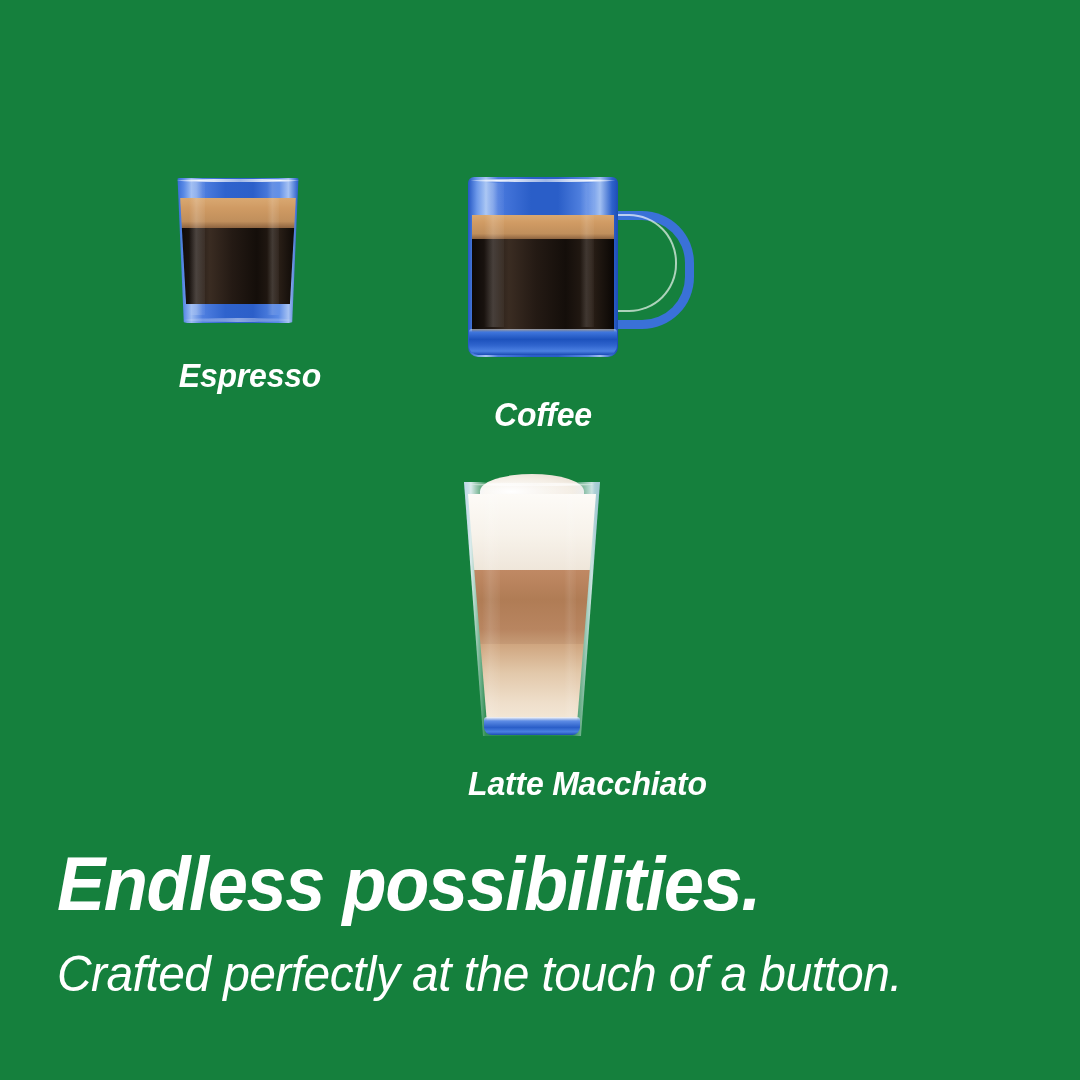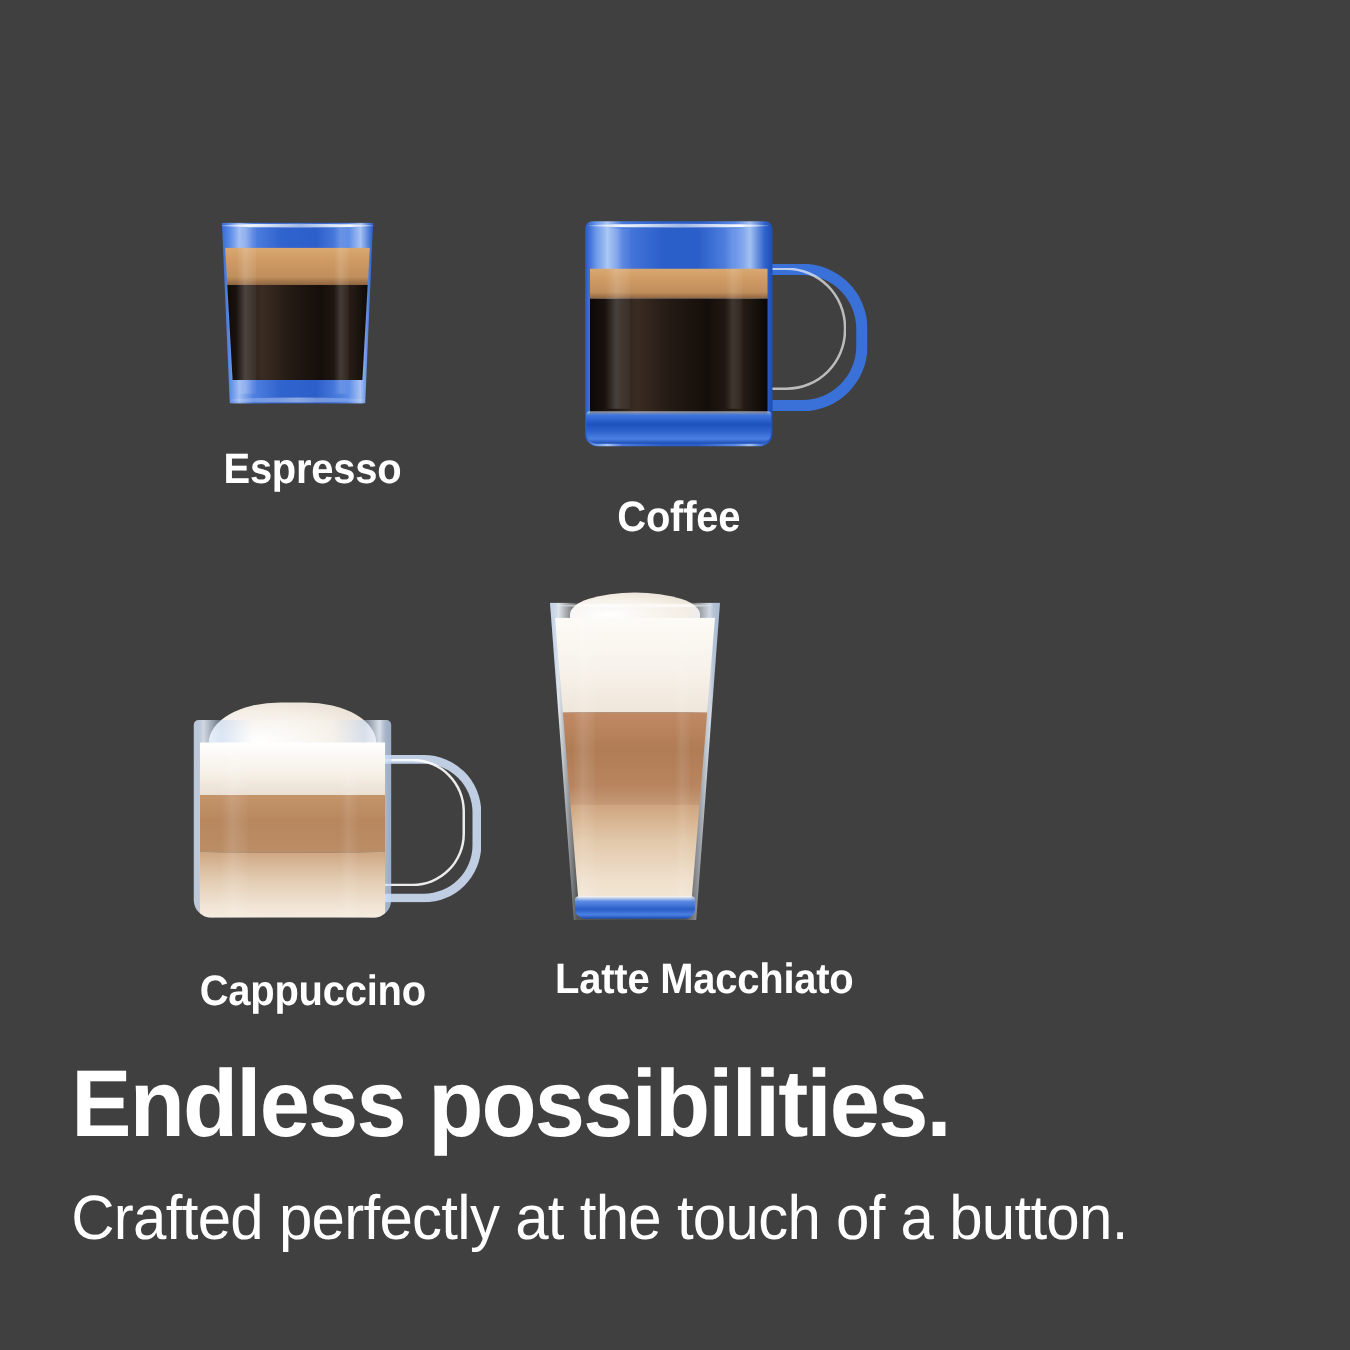--- a/index.html
+++ b/index.html
@@ -226,21 +226,21 @@
     font-weight: normal;
     letter-spacing: -0.6px;
     transform: scaleX(0.96);
     transform-origin: left center;
     white-space: nowrap;
   }
 </style>
 </head>
 <body>
 
-<div id="stage" style="background: #404040;">
+<div id="stage" style="background: #15803d; font-style: italic;">
 
   <div class="drink" style="left:175px; top:178px; width:126px; height:230px;">
     <div id="espresso-vessel" class="vessel">
       <div id="espresso-glass" class="glassbody">
         <div id="espresso-liquid">
           <div class="crema" style="top:0; height:30px;"></div>
           <div class="brew" style="top:30px; bottom:0;"></div>
         </div>
         <div class="sheen" style="left:14px; top:4px; width:16px; bottom:8px; opacity:.45;"></div>
         <div class="sheen" style="left:92px; top:4px; width:12px; bottom:8px; opacity:.35;"></div>
@@ -271,55 +271,22 @@
         <div class="sheen" style="left:16px; top:6px; width:20px; bottom:30px; opacity:.40;"></div>
         <div class="sheen" style="left:112px; top:6px; width:14px; bottom:30px; opacity:.30;"></div>
       </div>
       <div id="coffee-base"></div>
       <div class="rimline" style="left:3px; width:144px; top:2px;"></div>
     </div>
     <div class="label" style="top:218px; width:150px;">Coffee</div>
   </div>
 
 
-  <div class="drink" style="left:155px; top:562px; width:222px; height:260px;">
-    <div id="cappuccino-vessel" class="vessel">
-      <div class="handle" style="left:142px; top:42px; width:74px; height:104px;
-                  border-width:7px; border-color:rgba(214,232,255,.85); border-left-color:transparent;
-                  border-radius:0 46px 46px 0;"></div>
-      <div class="handle" style="left:145px; top:45px; width:68px; height:98px;
-                  border-width:2px; border-color:rgba(255,255,255,.9); border-left-color:transparent;
-                  border-radius:0 42px 42px 0;"></div>
-
-      <div class="foamcap" style="left:12px; top:0px; width:134px; height:38px;
-                  border-radius:60px 60px 8px 8px / 34px 34px 6px 6px;"></div>
-
-      <div id="cappuccino-glass" class="glassbody">
-        <div id="cappuccino-liquid">
-          <div style="position:absolute; left:0; right:0; top:0; height:42px;
-                      background:linear-gradient(180deg,#ffffff 0%,#f6f0e7 60%,#eadfd1 100%);"></div>
-          <div style="position:absolute; left:0; right:0; top:42px; height:46px;
-                      background:linear-gradient(180deg,#c4946b 0%,#b8875e 45%,#bb8d66 100%);"></div>
-          <div style="position:absolute; left:0; right:0; top:88px; bottom:0;
-                      background:linear-gradient(180deg,#cfa783 0%,#e3cdb3 40%,#f1e5d6 78%,#f6eee3 100%);"></div>
-          <div class="sheen" style="left:16px; top:0; width:22px; bottom:0; opacity:.30;"></div>
-          <div class="sheen" style="left:112px; top:0; width:14px; bottom:0; opacity:.22;"></div>
-        </div>
-        <div class="edgeL" style="left:0; width:5px; opacity:.55;"></div>
-        <div class="edgeR" style="right:0; width:5px; opacity:.55;"></div>
-      </div>
-
-      <div id="cappuccino-base" style="position:absolute; left:4px; top:156px; width:150px; height:16px;
-                  border-radius:4px 4px 12px 12px;
-                  background:linear-gradient(180deg,rgba(255,255,255,.7) 0%,#5f8ee6 25%,#2a5ec8 60%,#追 100%, #1b4cb4 100%);"></div>
-    </div>
-    <div class="label" style="top:212px; width:158px;">Cappuccino</div>
-  </div>
-
-  <div class="drink" style="left:440px; top:474px; width:136px; height:350px;">
+
+  <div class="drink" style="left:464px; top:474px; width:136px; height:350px;">
     <div id="latte-vessel" class="vessel">
 
       <div class="foamcap" style="left:16px; top:0px; width:104px; height:22px;
                   border-radius:60px 60px 4px 4px / 20px 20px 3px 3px;"></div>
 
       <div id="latte-glass" class="glassbody">
         <div id="latte-liquid">
           <div style="position:absolute; left:0; right:0; top:0; height:76px;
                       background:linear-gradient(180deg,#fdfbf7 0%,#f7f2ea 55%,#efe6da 100%);"></div>
           <div style="position:absolute; left:0; right:0; top:76px; height:74px;

